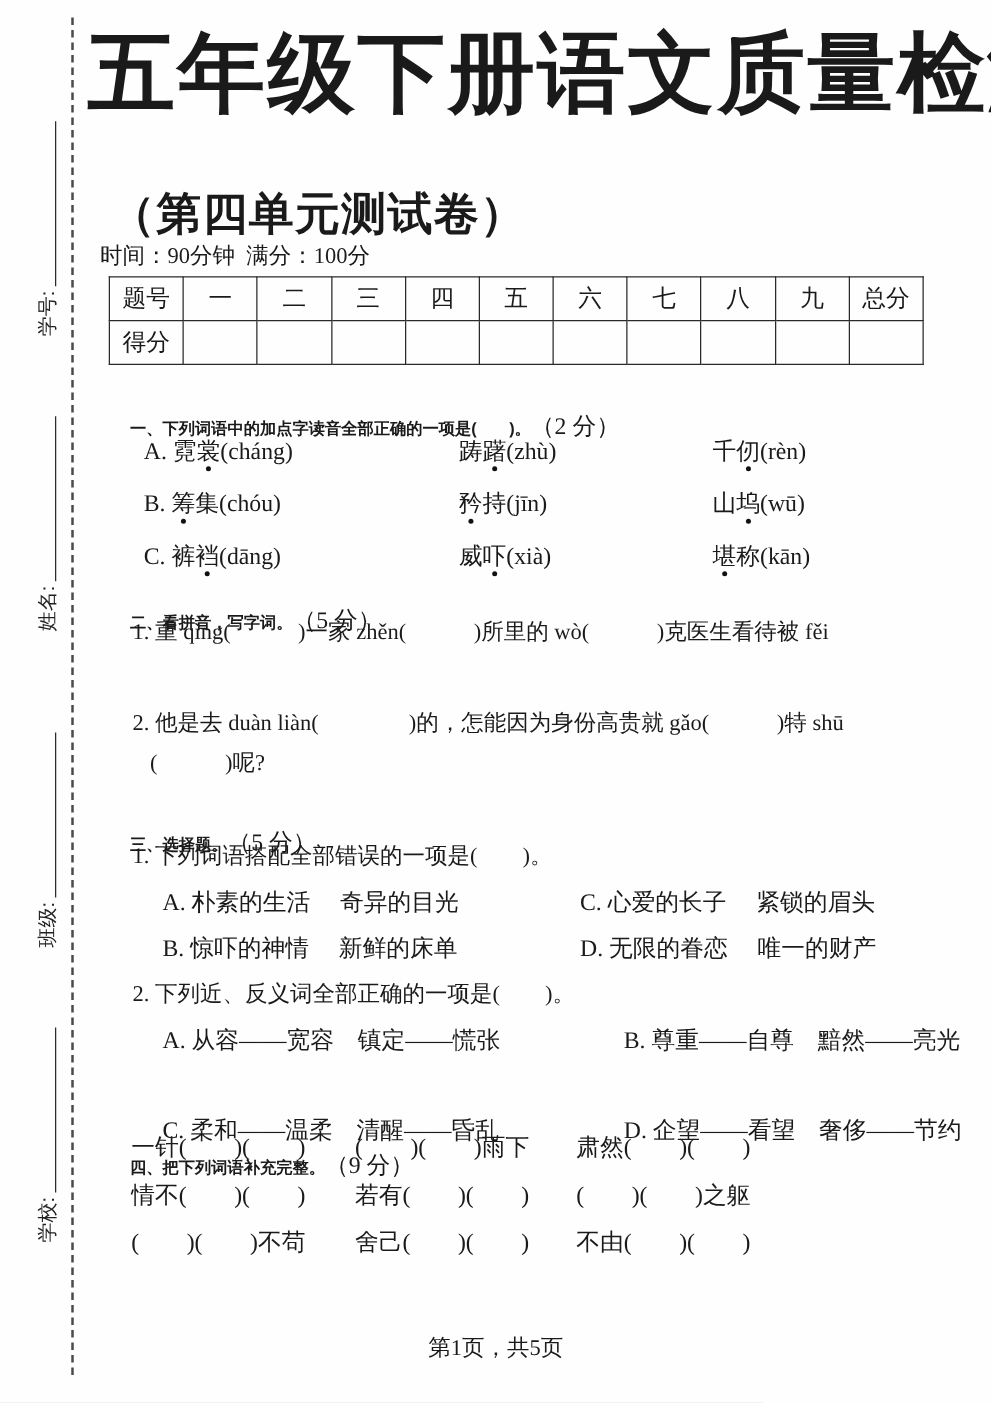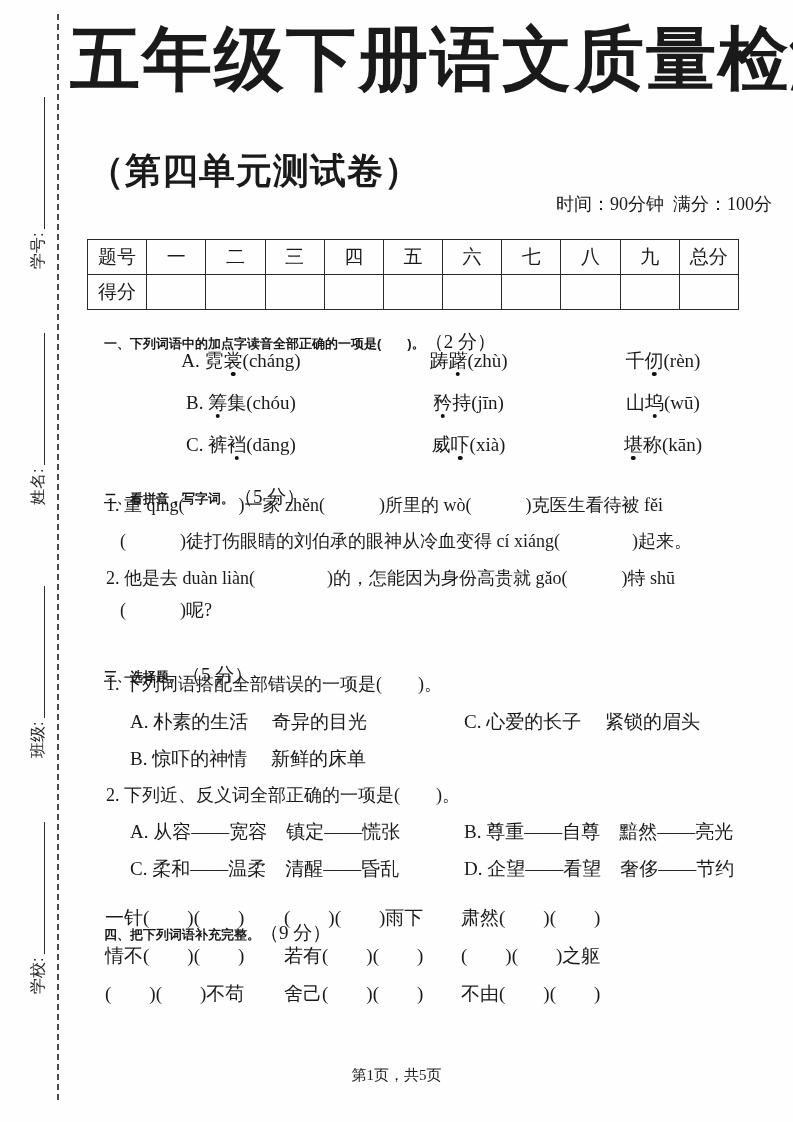--- a/index.html
+++ b/index.html
@@ -26,60 +26,60 @@
   
   .title {
     position:absolute; left:70px; width:700px; top:30px; line-height:60px;
     text-align:center; font-size:70px; font-weight:700; letter-spacing:2px; white-space:nowrap;
   }
   .subtitle {
     position:absolute; left:88px; width:668px; top:117px; line-height:46px;
     text-align:left; font-size:36px; font-weight:700; letter-spacing:1px; white-space:nowrap;margin-top:31px;
   }
   .meta {
-    position:absolute; left:104px; width:668px; top:192px; text-align:right;
+    position:absolute; left:80px; width:668px; top:192px; 
     font-size:18px; white-space:pre;
   }
 
   
   .score-table {
-    position:absolute; left:87px; top:239px; width:652px;
+    position:absolute; left:87px; top:221px; width:652px;
     border-collapse:collapse; table-layout:fixed; font-size:19px;
   }
   .score-table td {
     border:1.4px solid #2a2a2a; height:34px; text-align:center; padding:0;
     overflow:hidden; white-space:nowrap;
   }
 
   
   .sec-h { position:absolute; left:88px; white-space:pre; line-height:26px; }
   .sec-t {
     font-family:"Liberation Sans","DejaVu Sans",sans-serif;
     font-weight:700; font-size:13px; letter-spacing:0;
   }
   .sec-s { font-size:19px; font-weight:400; }
 
   .q-line { position:absolute; white-space:pre; font-size:18px; line-height:24px; }
 
   .grid { position:absolute; left:88px; width:668px; box-sizing:border-box; display:grid; align-items:center; }
-  #s1-grid { top:340px; padding-left:27px; grid-template-columns:252px 203px 1fr; grid-auto-rows:42px;text-align:center; }
+  #s1-grid { top:340px; padding-left:27px; grid-template-columns:252px 203px 1fr; grid-auto-rows:42px; }
   #q1-grid { top:703px; padding-left:42px; grid-template-columns:334px 1fr; grid-auto-rows:37px; }
-  #q2-grid { top:813px; padding-left:42px; grid-template-columns:334px 1fr; grid-auto-rows:37px; }
+  #q2-grid { top:813px; padding-left:42px; grid-template-columns:334px 1fr; grid-auto-rows:37px;gap:35px; }
   #s4-grid { top:899px; padding-left:17px; grid-template-columns:179px 177px 1fr; grid-auto-rows:38px; }
   .cell { white-space:pre; font-size:19px; }
 
   .dot { position:relative; }
   .dot::after {
     content:""; position:absolute; left:50%; bottom:-5px; transform:translateX(-50%);
     width:4.5px; height:4.5px; border-radius:50%; background:#111;
   }
 
   .footer {
     position:absolute; left:0; width:793px; top:1066px; text-align:center;
-    font-size:15px; white-space:pre;
+    font-size:18px; white-space:pre;
   }
 </style>
 </head>
 <body>
 
 <div class="page">
 
   <div class="dashed-line"></div>
 
   <div class="side-field" style="top:164px">
@@ -146,32 +146,32 @@
     <div class="cell"><span></span><span>山</span><span class="dot">坞</span><span>(wū)</span></div>
     <div class="cell"><span>C. </span><span>裤</span><span class="dot">裆</span><span>(dāng)</span></div>
     <div class="cell"><span></span><span>威</span><span class="dot">吓</span><span>(xià)</span></div>
     <div class="cell"><span></span><span></span><span class="dot">堪</span><span>称(kān)</span></div>
   </div>
 
   <div class="sec-h" style="top:458px">
     <span class="sec-t">二、看拼音，写字词。</span><span class="sec-s">（5 分）</span>
   </div>
   <div class="q-line" style="top:493px;left:106px">1. 重 qìng(　　　)一家 zhěn(　　　)所里的 wò(　　　)克医生看待被 fěi</div>
-  <div class="q-line" style="top:529px;left:120px">(　　　)徒打伤眼睛的刘伯承的眼神从冷血变得 cí xiáng(　　　　)起来。</div>
   <div class="q-line" style="top:566px;left:106px">2. 他是去 duàn liàn(　　　　)的，怎能因为身份高贵就 gǎo(　　　)特 shū</div>
   <div class="q-line" style="top:598px;left:120px">(　　　)呢?</div>
 
   <div class="sec-h" style="top:636px">
     <span class="sec-t">三、选择题。</span><span class="sec-s">（5 分）</span>
   </div>
   <div class="q-line" style="top:672px;left:106px">1. 下列词语搭配全部错误的一项是(　　)。</div>
   <div class="grid" id="q1-grid">
     <div class="cell">A. 朴素的生活　 奇异的目光</div>
     <div class="cell">C. 心爱的长子　 紧锁的眉头</div>
     <div class="cell">B. 惊吓的神情　 新鲜的床单</div>
+    <div class="cell">D. 无限的眷恋　 唯一的财产</div>
   </div>
   <div class="q-line" style="top:783px;left:106px">2. 下列近、反义词全部正确的一项是(　　)。</div>
   <div class="grid" id="q2-grid">
     <div class="cell">A. 从容——宽容　镇定——慌张</div>
     <div class="cell">B. 尊重——自尊　黯然——亮光</div>
     <div class="cell">C. 柔和——温柔　清醒——昏乱</div>
     <div class="cell">D. 企望——看望　奢侈——节约</div>
   </div>
 
   <div class="sec-h" style="top:894px">

